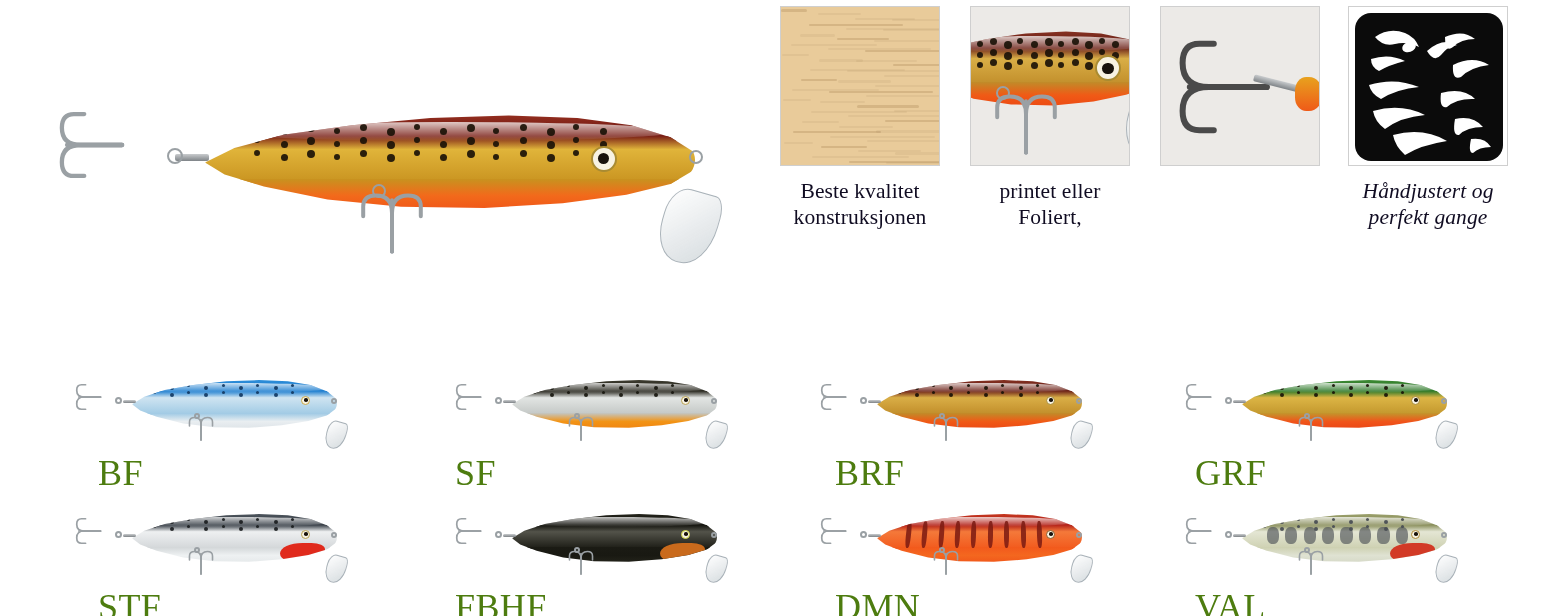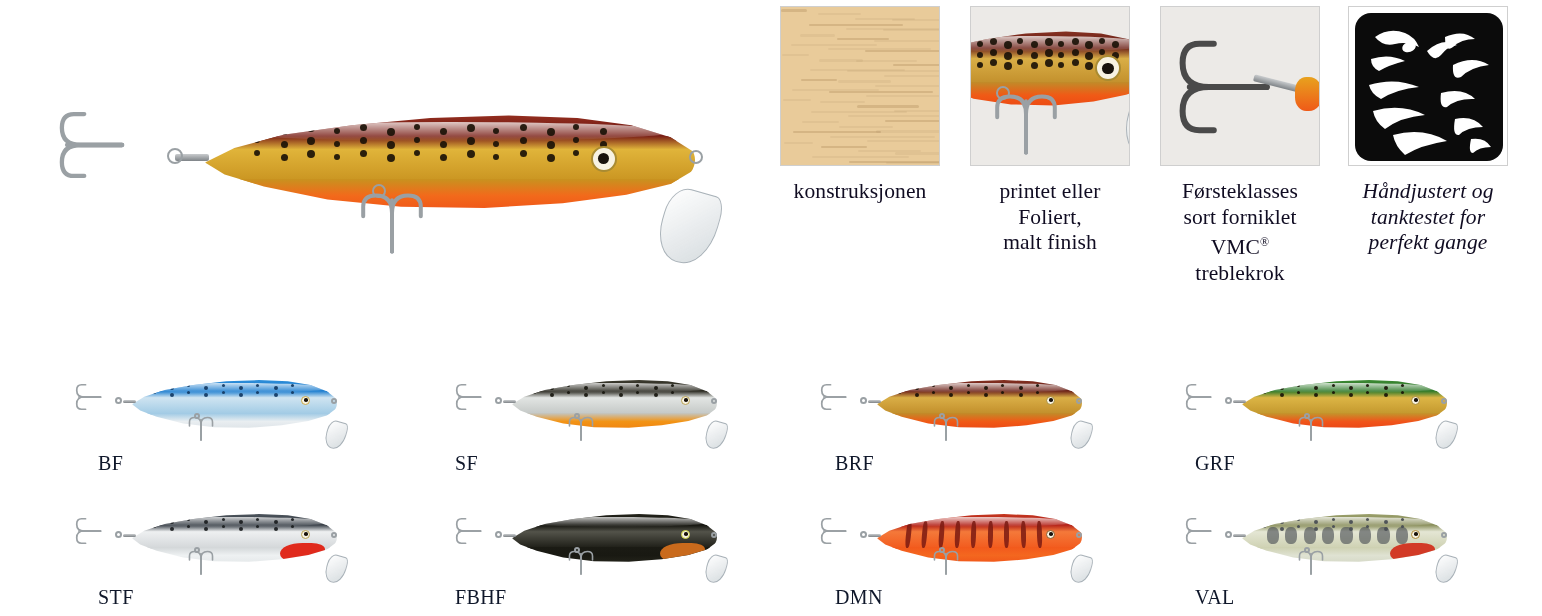--- a/index.html
+++ b/index.html
@@ -72,21 +72,21 @@
   .balsa { position:absolute; inset:0; background:#e9cb9a; }
   .grain { position:absolute; height:2px; background:rgba(120,82,36,.32); border-radius:2px; }
 
   
   .woodcut { position:absolute; inset:0; background:#ffffff; }
 
   
   #variants { position:absolute; left:0px; top:342px; width:1542px; height:274px; }
   .vcell { position:absolute; width:385px; height:137px; }
   .vlabel {
-    position:absolute; font-size:20px; color:#0f172a; letter-spacing:.4px;
+    position:absolute; font-size:36px; color:#4d7c0f; letter-spacing:.4px;
     white-space:nowrap;
   }
 </style>
 </head>
 <body>
 
 <div id="hero">
     <div class="lure" style="left: 175px; top: 55px; width: 490px; height: 120px;">
       <div class="body">
         <div class="bodyshape">
@@ -209,20 +209,21 @@
           <div class="grain" style="top: 134.6px; left: 3px; width: 29px; opacity: 0.22; height: 2px;"></div>
           <div class="grain" style="top: 139px; left: 40px; width: 46px; opacity: 0.55; height: 2px;"></div>
           <div class="grain" style="top: 143.4px; left: 77px; width: 63px; opacity: 0.22; height: 2px;"></div>
           <div class="grain" style="top: 144.8px; left: 114px; width: 80px; opacity: 0.22; height: 3px;"></div>
           <div class="grain" style="top: 149.2px; left: 31px; width: 97px; opacity: 0.22; height: 2px;"></div>
           <div class="grain" style="top: 153.6px; left: 68px; width: 114px; opacity: 0.55; height: 2px;"></div>
           <div class="grain" style="top: 155px; left: 105px; width: 131px; opacity: 0.22; height: 2px;"></div>
         </div>
       </div>
       <div class="feat-cap">
+        <div>Beste kvalitet</div>
         <div>konstruksjonen</div>
       </div>
     </div>
     <div class="feat" style="left: 190px;">
       <div class="thumb" style="background: rgb(236, 234, 231);">
         <div style="position: absolute; inset: 0px; overflow: hidden;">
           <div style="position: absolute; left: -60px; top: 6px; width: 270px; height: 120px; transform: scale(1);">
             <div class="lure" style="left: 0px; top: 6px; width: 250px; height: 96px;">
               <div class="body">
                 <div class="bodyshape">
@@ -280,42 +281,35 @@
                 </g>
               </svg>
               <div class="ring" style="width: 14px; height: 14px; left: 85px; top: 67.2px; border-color: rgb(154, 160, 164);"></div>
             </div>
           </div>
         </div>
       </div>
       <div class="feat-cap">
         <div>printet eller</div>
         <div>Foliert,</div>
-        <div>malt finish</div>
       </div>
     </div>
     <div class="feat" style="left: 380px;">
       <div class="thumb" style="background: rgb(236, 234, 231);">
         <div style="position: absolute; inset: 0px;">
           <svg width="120" height="120" viewBox="0 0 100 100" style="position: absolute; overflow: visible; left: 12px; top: 20px;">
             <g fill="none" stroke="#4a4a4a" stroke-width="5" stroke-linecap="round">
               <path d="M78 50 L30 50 Q8 50 8 30 Q8 14 22 14 L34 14"></path>
               <path d="M78 50 L30 50 Q8 50 8 70 Q8 86 22 86 L34 86"></path>
               <path d="M78 50 L14 50"></path>
             </g>
           </svg>
           <div class="shank" style="width: 56px; height: 7px; left: 92px; top: 74px; transform: rotate(14deg);"></div>
           <div style="position: absolute; right: -4px; top: 70px; width: 28px; height: 34px; background: linear-gradient(rgb(232, 162, 30), rgb(239, 90, 24)); border-radius: 40% 50% 50% 40%;"></div>
         </div>
-      </div>
-      <div class="feat-cap">
-        <div>Førsteklasses</div>
-        <div>sort forniklet</div>
-        <div>VMC<sup>®</sup></div>
-        <div>treblekrok</div>
       </div>
     </div>
     <div class="feat" style="left: 568px; font-style: italic;">
       <div class="thumb" style="background: rgb(255, 255, 255);">
         <div class="woodcut"><svg width="160" height="160" viewBox="0 0 160 160">
             <rect x="6" y="6" width="148" height="148" rx="16" fill="#0b0b0b"></rect>
             <g fill="#ffffff">
               <path d="M26 30 q14 -10 30 -4 q10 4 14 14 q-12 -6 -24 -3 q-12 3 -20 -7 z"></path>
               <path d="M22 52 q18 -6 34 2 q-16 4 -26 10 q-8 -4 -8 -12 z"></path>
               <path d="M20 78 q26 -8 50 2 q-22 2 -38 12 q-10 -5 -12 -14 z"></path>
@@ -326,21 +320,20 @@
               <path d="M96 30 q18 -8 30 2 q-14 0 -22 8 q-8 6 -8 -10 z"></path>
               <path d="M104 58 q20 -10 36 0 q-18 2 -28 12 q-9 4 -8 -12 z"></path>
               <path d="M92 86 q22 -6 34 6 q-18 -1 -28 8 q-8 2 -6 -14 z"></path>
               <path d="M106 112 q18 -4 28 8 q-16 0 -24 8 q-7 1 -4 -16 z"></path>
               <path d="M122 132 q14 -2 20 8 q-12 0 -18 6 q-5 0 -2 -14 z"></path>
             </g>
           </svg></div>
       </div>
       <div class="feat-cap">
         <div>Håndjustert og</div>
-        <div>tanktestet for</div>
         <div>perfekt gange</div>
       </div>
     </div>
   </div>
 
 <div id="variants">
     <div class="vcell" style="left: 40px; top: 6px;">
       <div class="lure" style="left: 92px; top: 24px; width: 205px; height: 62px;">
         <div class="body">
           <div class="bodyshape">

